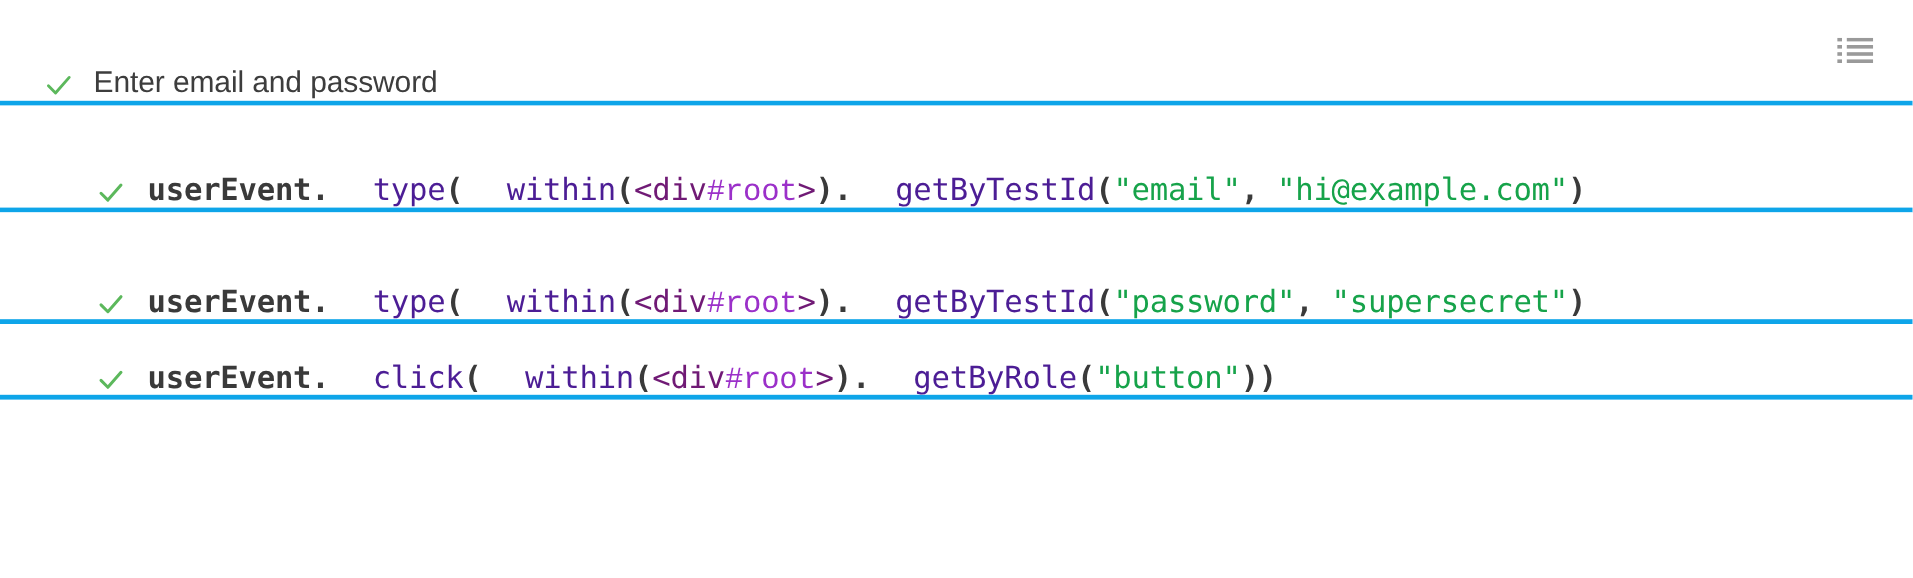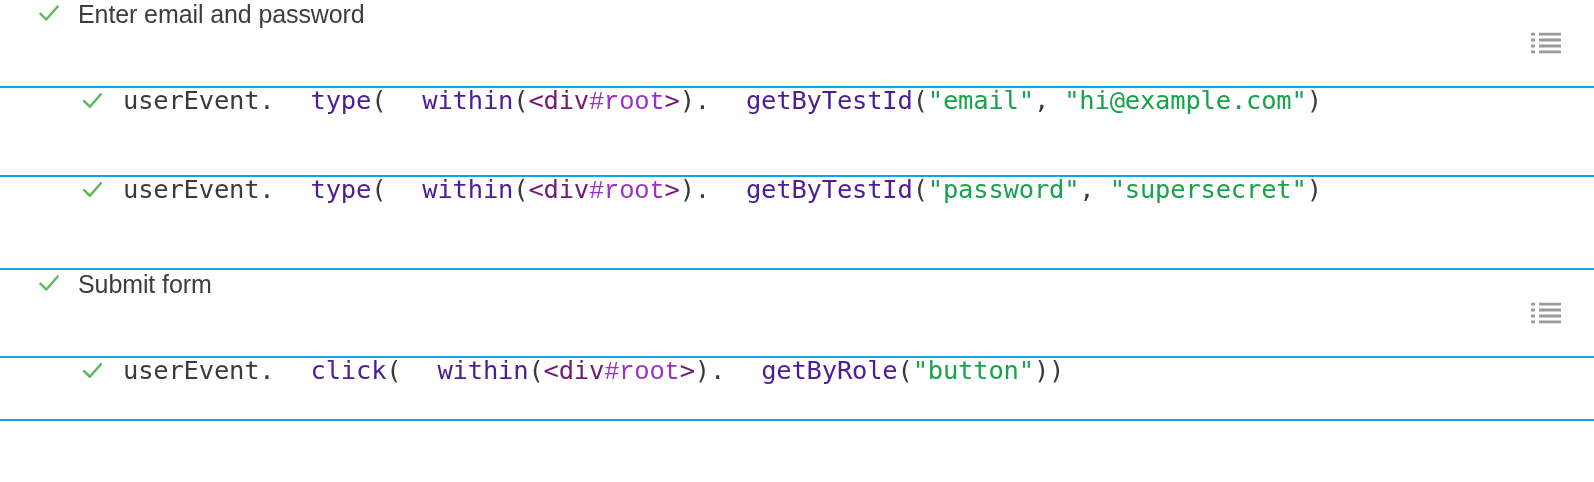--- a/index.html
+++ b/index.html
@@ -16,22 +16,22 @@
     background: #ffffff;
     position: relative;
     overflow: hidden;
   }
 
   
   .row {
     position: relative;
     width: 100%;
     display: flex;
-    align-items: flex-start;
-    border-bottom: 2px solid #0ea5e9;
+    align-items: flex-end;
+    border-bottom: 4px solid #0ea5e9;
     background: #ffffff;
   }
   .row.suite { height: 88px; }
   .row.cmd   { height: 89px; }
   .row.cmd.tall { height: 93px; }
   .row.cmd.last { height: 63px; }
 
   
   .check {
     flex: 0 0 auto;
@@ -62,21 +62,21 @@
     font-size: 25.5px;
     line-height: 1;
     color: #3a3a3a;
     white-space: pre;
     letter-spacing: -0.2px;
   }
   .code .fn    { color: #4c1d95; margin-left: 36px; }
   .code .tag   { color: #701a75; }
   .code .id    { color: #9b30c9; font-family: Liberation Mono, monospace; }
   .code .str   { color: #16a34a; }
-  .code .punct { color: #3a3a3a; }
+  .code .punct { color: #3a3a3a; font-weight: bold; }
 
   
   .row-actions {
     position: absolute;
     right: 33px;
     top: 50%;
     transform: translateY(-50%);
     display: flex;
     align-items: center;
   }
@@ -124,44 +124,20 @@
     <div class="row cmd tall">
       <span class="check-wrap">
         <span class="check">
           <svg width="25" height="25" viewBox="0 0 24 24" fill="none" stroke="#5cb85c" stroke-width="2.4" stroke-linecap="round" stroke-linejoin="round">
             <polyline points="4,12.5 9.5,18 20,6"></polyline>
           </svg>
         </span>
       </span>
       <span class="code"><span class="punct">userEvent.</span><span class="fn">type</span><span class="punct">(</span><span class="fn">within</span><span class="punct">(</span><span class="tag">&lt;div</span><span class="id">#root</span><span class="tag">&gt;</span><span class="punct">).</span><span class="fn">getByTestId</span><span class="punct">(</span><span class="str">"password"</span><span class="punct">, </span><span class="str">"supersecret"</span><span class="punct">)</span></span>
     </div>
-    <div class="row suite">
-      <span class="check-wrap">
-        <span class="check">
-          <svg width="26" height="26" viewBox="0 0 24 24" fill="none" stroke="#5cb85c" stroke-width="2.2" stroke-linecap="round" stroke-linejoin="round">
-            <polyline points="4,12.5 9.5,18 20,6"></polyline>
-          </svg>
-        </span>
-      </span>
-      <span class="suite-title">Submit form</span>
-      <span class="row-actions">
-        <span class="list-icon">
-          <svg width="30" height="21" viewBox="0 0 30 21">
-            <rect x="0" y="0" width="4" height="3" fill="#9a9a9a"></rect>
-            <rect x="8" y="0" width="22" height="3" fill="#9a9a9a"></rect>
-            <rect x="0" y="6" width="4" height="3" fill="#9a9a9a"></rect>
-            <rect x="8" y="6" width="22" height="3" fill="#9a9a9a"></rect>
-            <rect x="0" y="12" width="4" height="3" fill="#9a9a9a"></rect>
-            <rect x="8" y="12" width="22" height="3" fill="#9a9a9a"></rect>
-            <rect x="0" y="18" width="4" height="3" fill="#9a9a9a"></rect>
-            <rect x="8" y="18" width="22" height="3" fill="#9a9a9a"></rect>
-          </svg>
-        </span>
-      </span>
-    </div>
     <div class="row cmd last">
       <span class="check-wrap">
         <span class="check">
           <svg width="25" height="25" viewBox="0 0 24 24" fill="none" stroke="#5cb85c" stroke-width="2.4" stroke-linecap="round" stroke-linejoin="round">
             <polyline points="4,12.5 9.5,18 20,6"></polyline>
           </svg>
         </span>
       </span>
       <span class="code"><span class="punct">userEvent.</span><span class="fn">click</span><span class="punct">(</span><span class="fn">within</span><span class="punct">(</span><span class="tag">&lt;div</span><span class="id">#root</span><span class="tag">&gt;</span><span class="punct">).</span><span class="fn">getByRole</span><span class="punct">(</span><span class="str">"button"</span><span class="punct">))</span></span>
     </div>

